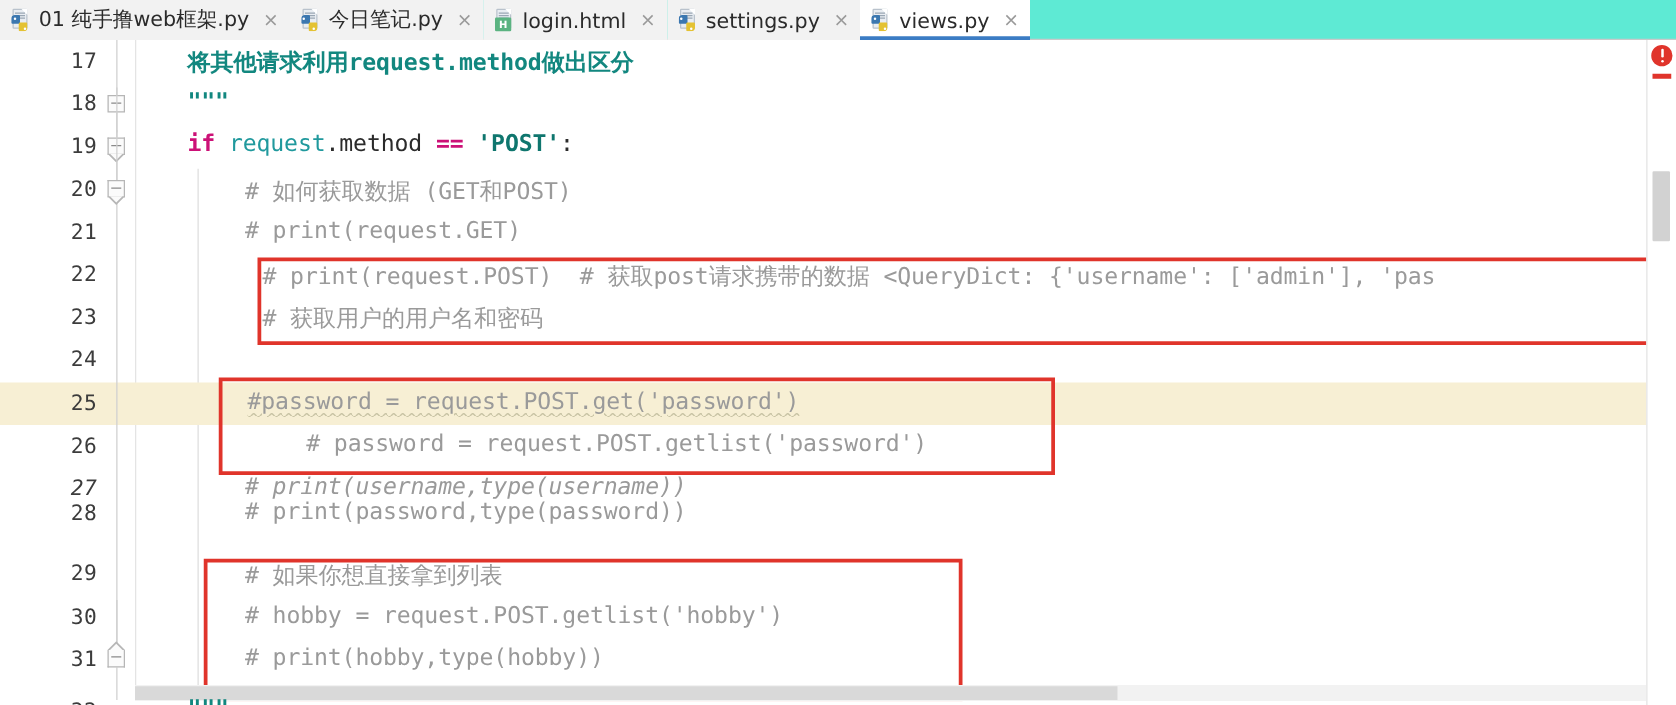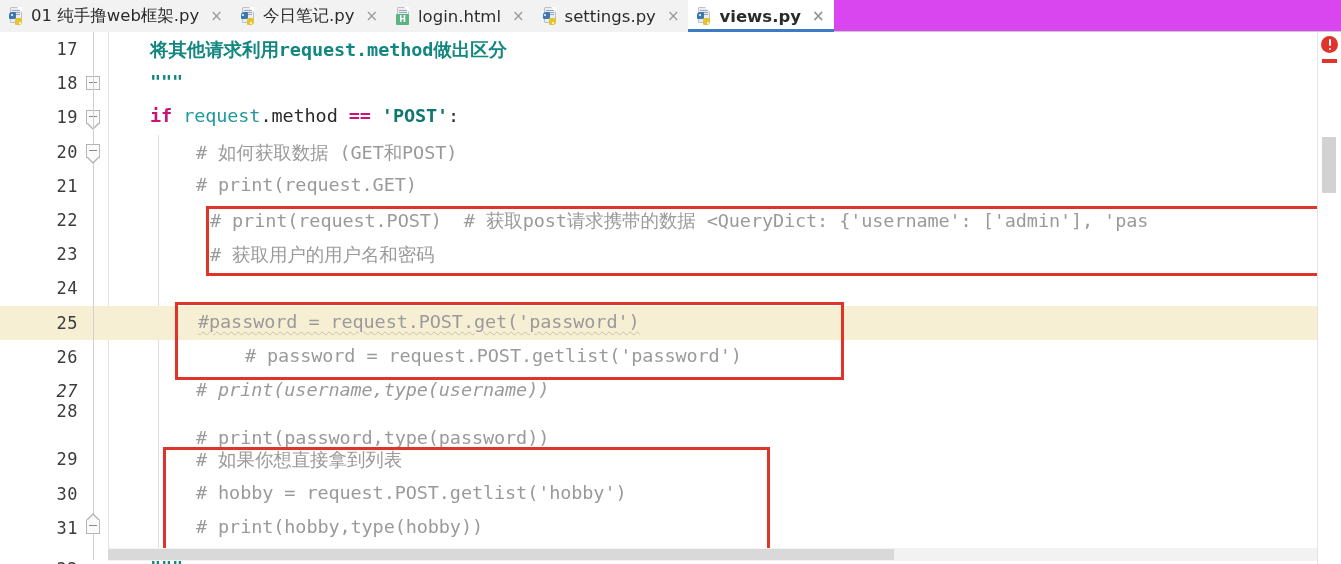--- a/index.html
+++ b/index.html
@@ -7,35 +7,35 @@
     width:1341px;height:564px;overflow:hidden;
     background:#ffffff;
     font-family:"DejaVu Sans","Liberation Sans",sans-serif;
     -webkit-font-smoothing:antialiased;
   }
   #app{position:relative;width:1341px;height:564px;overflow:hidden;background:#fff;}
 
   
   .tabbar{
     position:absolute;left:0;top:0;width:1341px;height:32px;
-    background:#d946ef;
+    background:#5eead4;
     border-bottom:1px solid #c9c9c9;
     display:flex;align-items:stretch;
     box-sizing:border-box;
   }
   .tab{
     display:flex;align-items:center;
     padding:0 9px 0 8px;
     height:32px;box-sizing:border-box;
     position:relative;
     background:#f2f2f2;
     cursor:default;
     gap:6px;
   }
-  .tab.active{background:#ffffff;font-weight:bold;}
+  .tab.active{background:#ffffff;}
   .tab.active:after{
     content:"";position:absolute;left:0;right:0;bottom:0;height:3px;
     background:#3b7cc4;
   }
   .tab-label{
     font-size:16.5px;color:#2b2b2b;white-space:nowrap;
     font-family:"DejaVu Sans","Liberation Sans",sans-serif;
     letter-spacing:0px;
   }
   .tab-close{
@@ -372,21 +372,21 @@
         <span class="code cmt" style="left:198px;margin-left:47px;"># password = request.POST.getlist('password')</span>
       </div>
 
       <div class="line" style="top:342px;font-style:italic;">
         <span class="lnum">27</span>
         <span class="code cmt" style="left:196px;"># print(username,type(username))</span>
       </div>
 
       <div class="line" style="top:362px;">
         <span class="lnum">28</span>
-        <span class="code cmt" style="left:196px;margin-top:28px;"># print(password,type(password))</span>
+        <span class="code cmt" style="left:196px;"># print(password,type(password))</span>
       </div>
 
       <div class="line" style="top:410.4px;">
         <span class="lnum">29</span>
         <span class="code cmt" style="left:196px;"># 如果你想直接拿到列表</span>
       </div>
 
       <div class="line" style="top:444.6px;">
         <span class="lnum">30</span>
         <span class="code cmt" style="left:196px;"># hobby = request.POST.getlist('hobby')</span>

